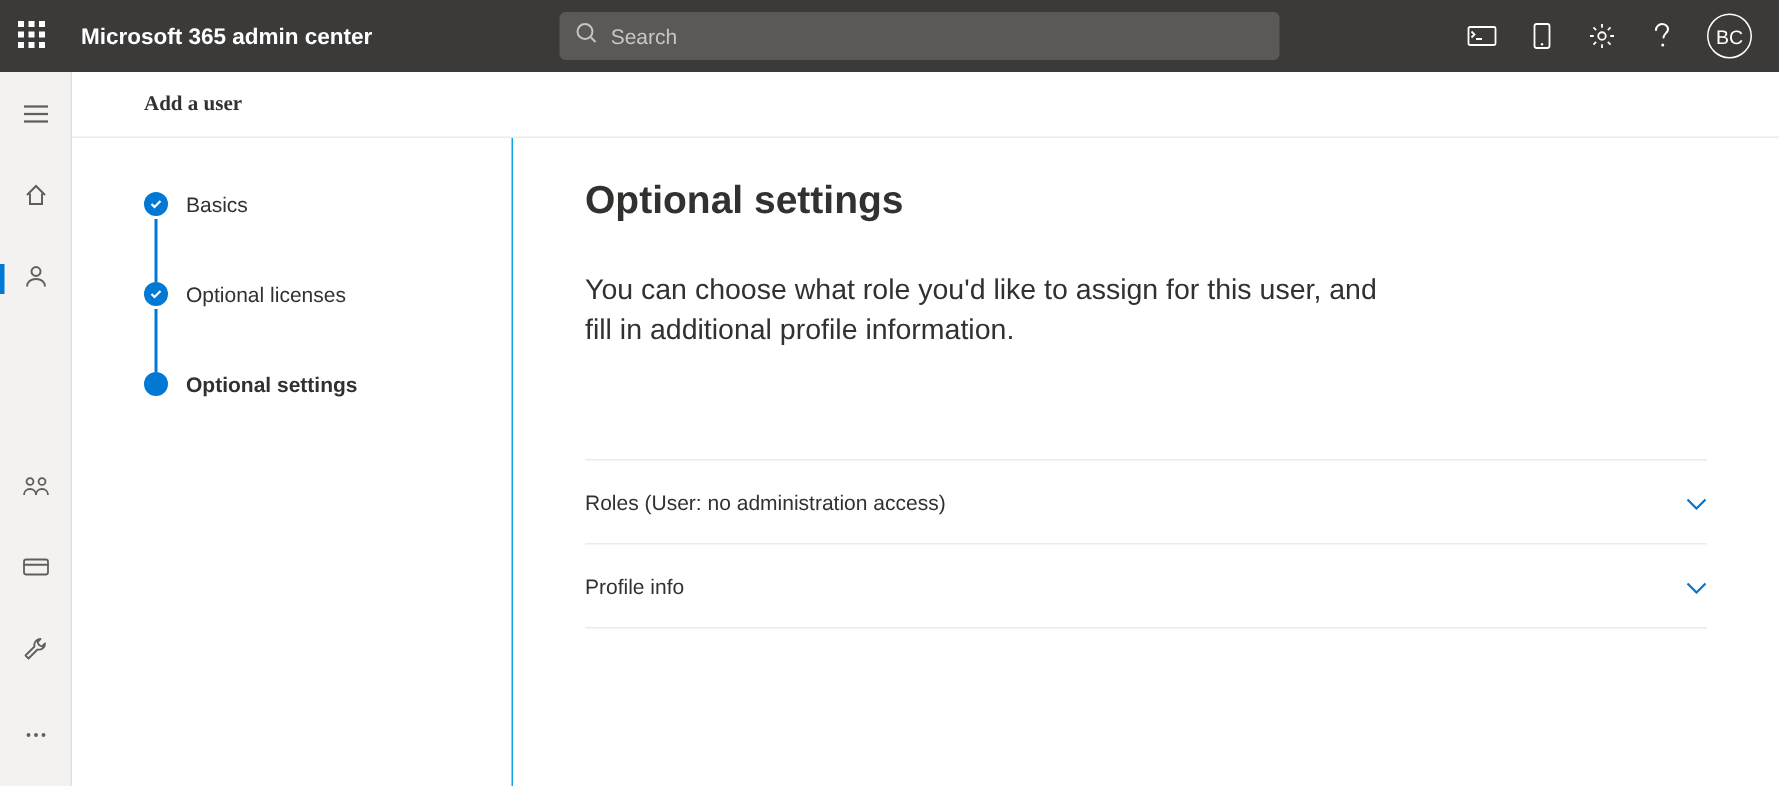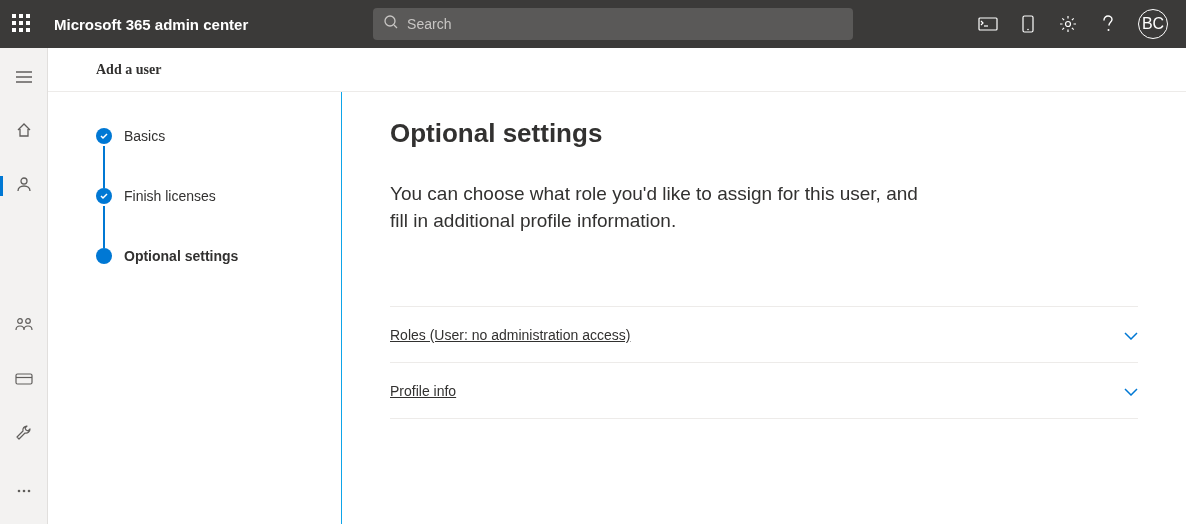--- a/index.html
+++ b/index.html
@@ -49,21 +49,21 @@
     flex: 1;
   }
   .search-box input::placeholder { color: #c8c6c4; }
   .topbar-right { display: flex; align-items: center; gap: 20px; margin-right: 6px; }
   .topbar-icon { width: 20px; height: 20px; display:flex; align-items:center; justify-content:center; cursor:pointer; color:#fff; }
   .avatar {
     width: 30px; height: 30px;
     border: 1px solid #fff;
     border-radius: 50%;
     display: flex; align-items: center; justify-content: center;
-    font-size: 16px; color: #fff;
+    font-size: 13px; color: #fff;
     cursor: pointer;
   }
   .main { display: flex; height: calc(524px - 48px); }
   .sidebar {
     width: 48px;
     background: #f3f2f1;
     border-right: 1px solid #e1dfdd;
     display: flex;
     flex-direction: column;
     align-items: center;
@@ -141,21 +141,20 @@
   }
   .accordion-item {
     height: 56px;
     border-bottom: 1px solid #edebe9;
     display: flex;
     align-items: center;
     justify-content: space-between;
     font-size: 14px;
     color: #323130;
     cursor: pointer;
-    text-decoration: underline;
   }
   .chevron { color: #0078d4; }
 </style>
 </head>
 <body>
 
 <div class="topbar">
   <div class="waffle">
     <div></div>
       <div></div>
@@ -284,21 +283,21 @@
               </svg>
           </div>
           <span class="step-label">Basics</span>
         </div>
         <div class="step">
           <div class="step-indicator">
             <svg viewBox="0 0 10 10">
                 <path d="M2 5l2 2 4-4" stroke="#fff" stroke-width="1.5" fill="none"></path>
               </svg>
           </div>
-          <span class="step-label">Finish licenses</span>
+          <span class="step-label">Optional licenses</span>
         </div>
         <div class="step current">
           <div class="step-indicator"></div>
           <span class="step-label">Optional settings</span>
         </div>
       </div>
 
       <div class="panel">
         <h1 class="panel-title">Optional settings</h1>
         <p class="panel-desc">You can choose what role you'd like to assign for this user, and fill in additional profile information.</p>

